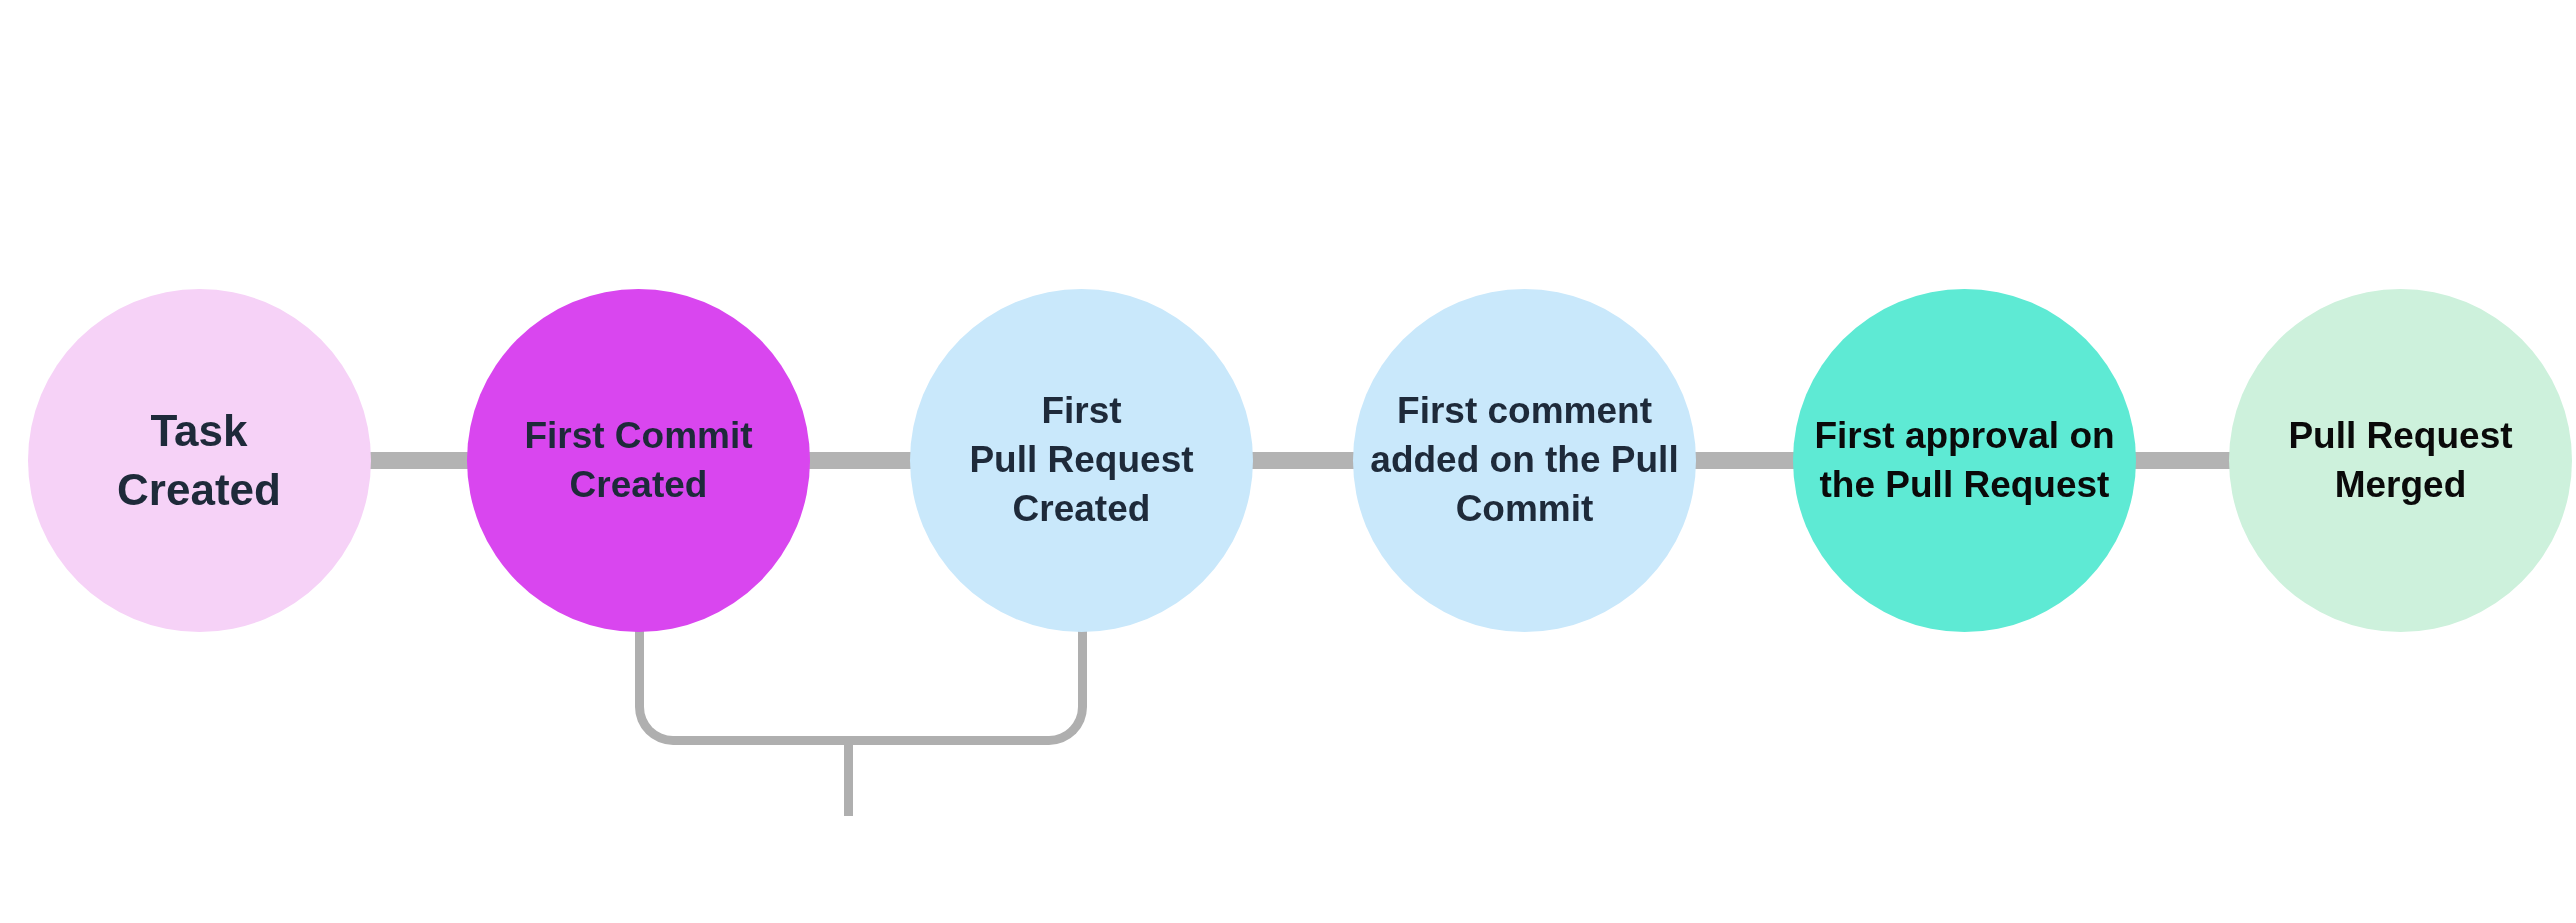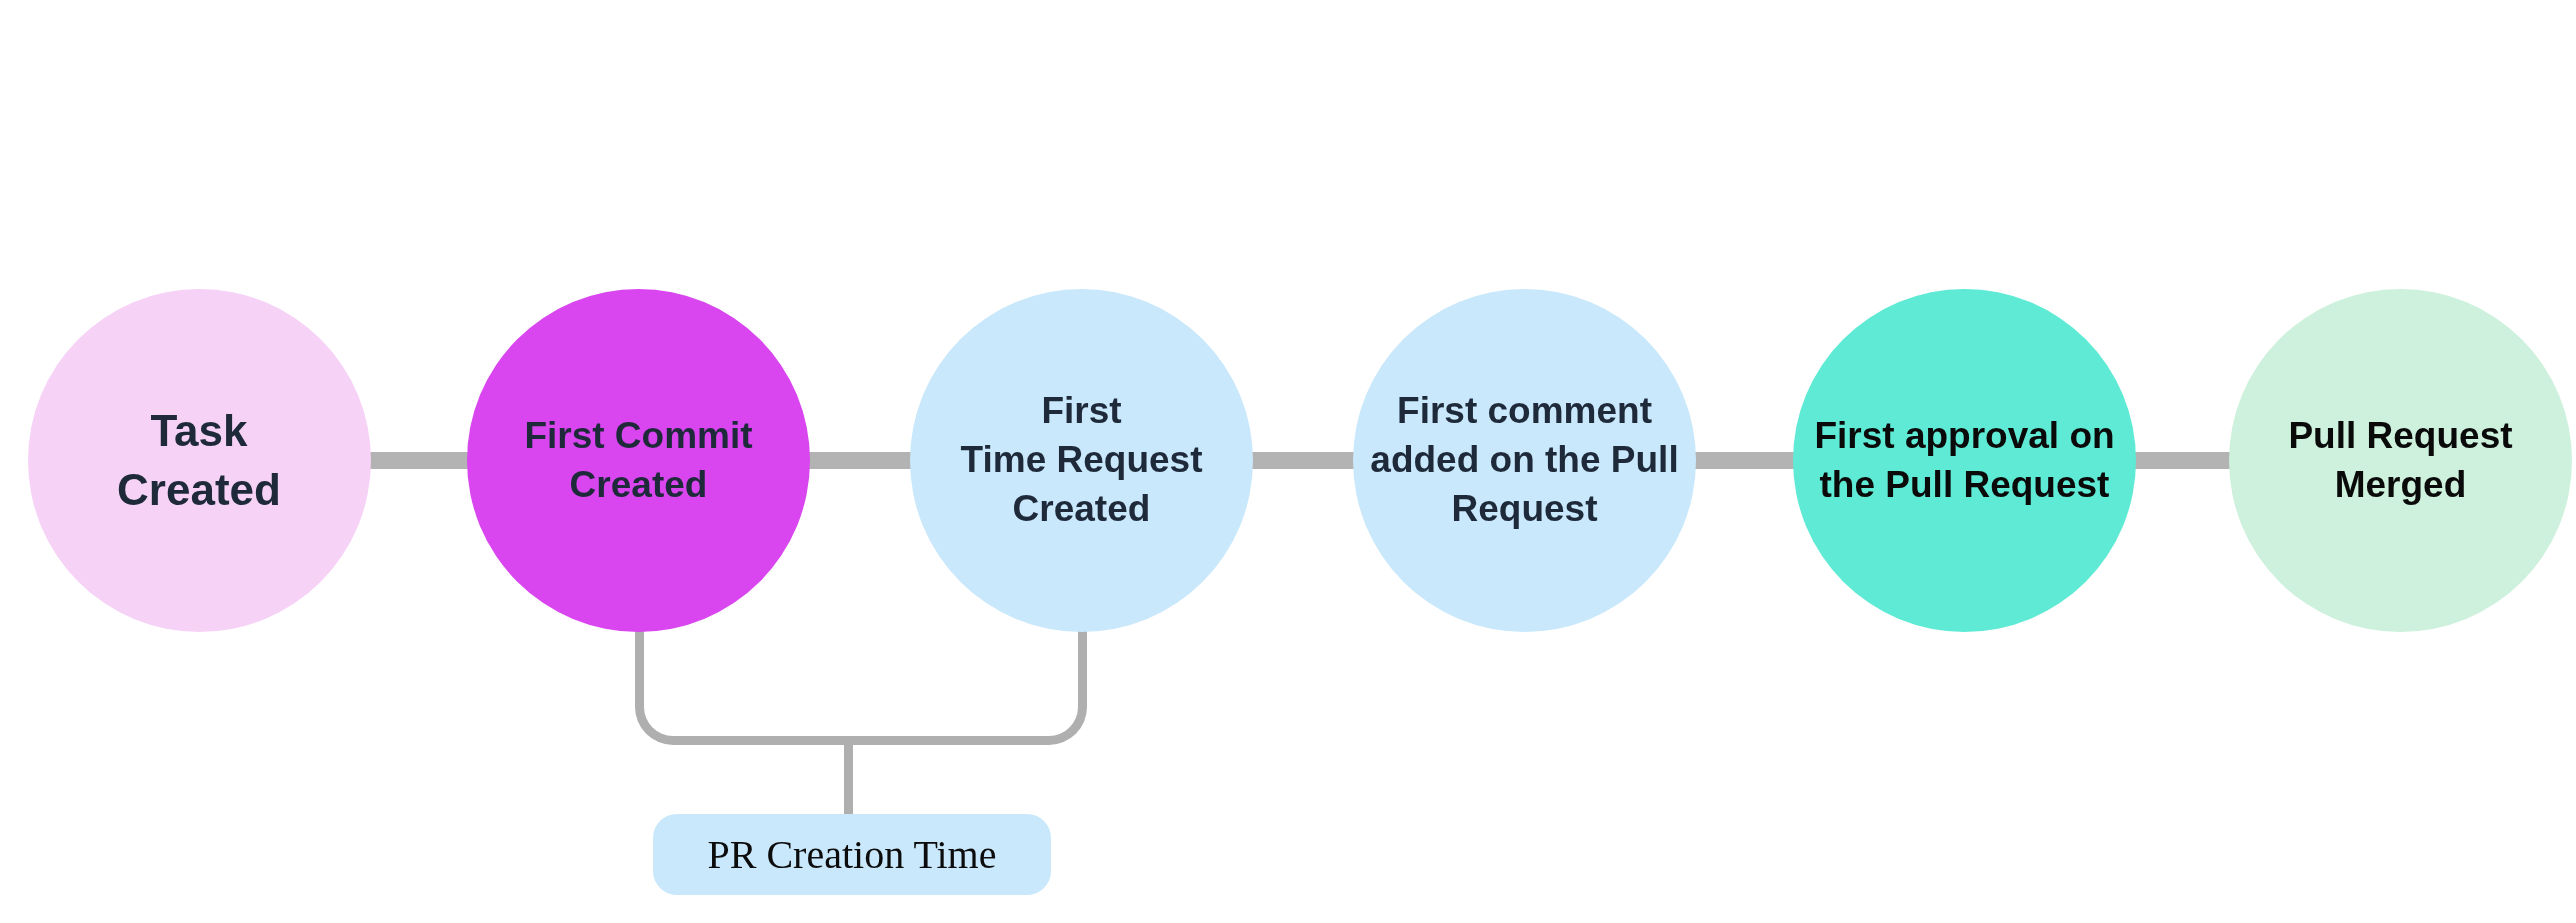--- a/index.html
+++ b/index.html
@@ -129,38 +129,35 @@
 Created</span>
   </div>
 
   <div class="stage" style="left: 467px; background: #d946ef;">
     <span class="stage-label" style="color: rgb(30, 42, 58);">First Commit
 Created</span>
   </div>
 
   <div class="stage" style="left: 910px; background: rgb(201, 232, 251);">
     <span class="stage-label" style="color: rgb(30, 42, 58);">First
-Time Request
+Pull Request
 Created</span>
   </div>
 
   <div class="stage" style="left: 1353px; background: rgb(201, 232, 251);">
     <span class="stage-label" style="color: rgb(30, 42, 58);">First comment
 added on the Pull
-Request</span>
+Commit</span>
   </div>
 
   <div class="stage" style="left: 1793px; background: #5eead4;">
     <span class="stage-label" style="color: rgb(10, 10, 10);">First approval on
 the Pull Request</span>
   </div>
 
   <div class="stage" style="left: 2229px; background: rgb(205, 241, 220);">
     <span class="stage-label" style="color: rgb(10, 10, 10);">Pull Request
 Merged</span>
   </div>
 
-  <div class="pr-label" style="background: rgb(201, 232, 251);">
-    <span class="pr-label-text" style="color: rgb(12, 12, 12);">PR Creation Time</span>
-  </div>
 
 </div>
 
 
 </body></html>

